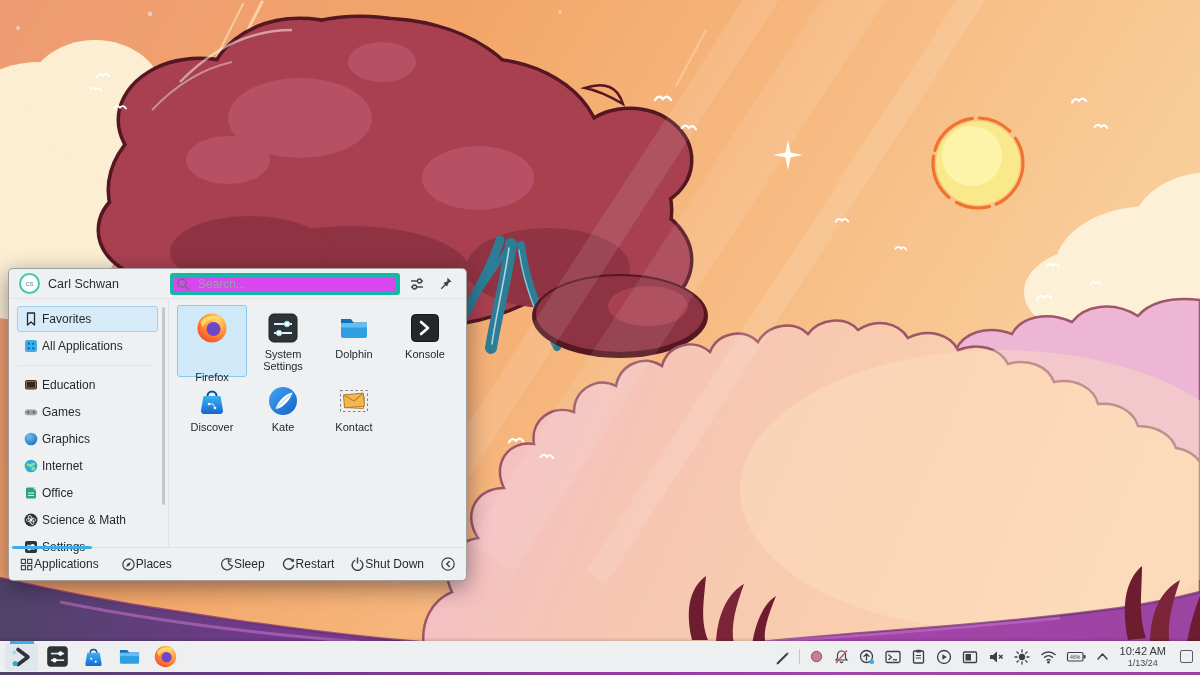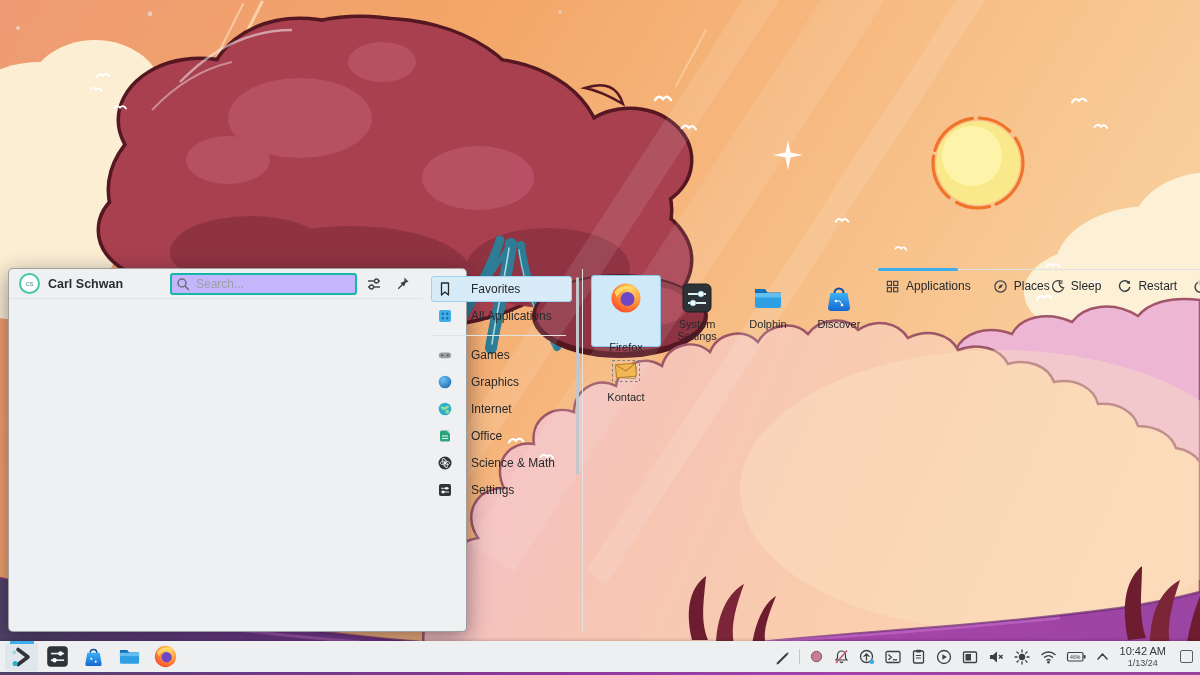--- a/index.html
+++ b/index.html
@@ -2,53 +2,53 @@
 <html><head>
 <meta charset="utf-8">
 <style>
   * { box-sizing: border-box; margin: 0; padding: 0; }
   html,body { width:1200px; height:675px; overflow:hidden; }
   body { font-family:"Liberation Sans", sans-serif; position:relative; background:#f2a263; color:#26292c; }
 
   .wallpaper { position:absolute; inset:0; }
 
   
-  .launcher { position:absolute; left:8px; top:268px; width:459px; height:364px;
+  .launcher { position:absolute; left:8px; top:268px; width:459px; height:313px;
     background:#eff0f1; border:1px solid rgba(60,60,60,.45); border-radius:5px;
-    box-shadow:0 6px 22px rgba(20,10,30,.45); display:flex; font-size:12px; }
+    box-shadow:0 6px 22px rgba(20,10,30,.45); display:flex; flex-direction:column; font-size:12px; }
   .l-header { height:30px; display:flex; align-items:center; padding:0 10px 0 10px; border-bottom:1px solid #e2e4e6; flex:none; }
   .l-header-left { width:151px; display:flex; align-items:center; gap:8px; flex:none; }
   .avatar { width:21px; height:21px; border-radius:50%; border:2px solid #45c8a5; background:#fff;
     display:flex; align-items:center; justify-content:center; font-size:8px; color:#5e9b90; flex:none; }
-  .user-name { font-size:12.5px; color:#2b2e31; white-space:nowrap;font-weight:bold; }
+  .user-name { font-size:12.5px; color:#2b2e31; white-space:nowrap; }
   .search-wrap { flex:1; position:relative; height:22px; }
   .search-wrap svg { position:absolute; left:6px; top:4px; }
-  .search-input { width:100%; height:22px; border:2px solid #14b8a6; border-radius:3px; background:#c4b5fd;
+  .search-input { width:100%; height:22px; border:4px solid #14b8a6; border-radius:3px; background:#d946ef;
     padding:0 4px 0 24px; font-size:12px; font-family:"Liberation Sans",sans-serif; color:#26292c; outline:none; }
   .search-input::placeholder { color:#9aa0a5; }
   .hdr-icon { width:22px; height:22px; display:flex; align-items:center; justify-content:center; margin-left:6px; flex:none; }
 
   .l-body { flex:1; display:flex; min-height:0; }
   .sidebar { width:160px; flex:none; border-right:1px solid #dfe1e3; padding-top:6px; position:relative; }
-  .side-item { height:26px; display:flex; align-items:center; gap:18px; margin:1px 10px 1px 8px; padding:0 5px;
+  .side-item { height:26px; display:flex; align-items:center; gap:3px; margin:1px 10px 1px 8px; padding:0 5px;
     border-radius:3px; border:1px solid transparent; white-space:nowrap; }
   .side-item.selected { background:#d7ebf8; border-color:#a0d1ef; }
   .side-item svg { flex:none; }
   .side-sep { height:1px; background:#e1e3e5; margin:6px 16px 6px 8px; }
   .side-scroll { position:absolute; right:3px; top:8px; width:3px; height:198px; background:#c3c7cb; border-radius:2px; }
 
   .grid { flex:1; padding:6px 0 0 8px; display:grid; grid-template-columns:repeat(4,71px); grid-auto-rows:73px; align-content:start; }
   .cell { width:70px; height:72px; display:flex; flex-direction:column; align-items:center; border:1px solid transparent; border-radius:3px; }
   .cell.selected { background:#cfe9f8; border-color:#8cc7ec;gap:23px; }
   .cell svg { margin-top:5px; flex:none; }
   .cell-label { margin-top:3px; font-size:11px; line-height:12px; text-align:center; max-width:66px; }
 
   .l-footer { height:33px; flex:none; border-top:1px solid #dfe1e3; display:flex; align-items:center; padding:0 10px; position:relative; }
   .tab-indicator { position:absolute; top:-2px; left:3px; width:80px; height:3px; background:#3daee9; border-radius:2px; }
-  .f-btn { display:flex; align-items:center; gap:6px; font-size:12px; white-space:nowrap; }
+  .f-btn { display:flex; align-items:center; font-size:12px; white-space:nowrap; }
   .f-left { display:flex; align-items:center; gap:22px; }
   .f-right { margin-left:auto; display:flex; align-items:flex-start; gap:16px; }
 
   
   .taskbar { position:absolute; left:0; top:641px; width:1200px; height:31px; background:#edeff1;
     display:flex; align-items:center; padding:0 4px 0 5px; box-shadow:0 -1px 3px rgba(0,0,0,.18); }
   .kickoff-line { position:absolute; top:0; left:10px; width:24px; height:3px; background:#3daee9; }
   .task-left { display:flex; align-items:center; gap:3px; }
   .task-btn { width:33px; height:28px; display:flex; align-items:center; justify-content:center; border-radius:3px; }
   .task-btn.active { background:#e0e7ec; }
@@ -317,20 +317,27 @@
               <circle cx="10.2" cy="5.8" r="1.2"></circle>
               <circle cx="5.8" cy="10.2" r="1.2"></circle>
               <circle cx="10.2" cy="10.2" r="1.2"></circle>
             </g>
           </svg>
         <span>All Applications</span>
       </div>
       <div class="side-sep"></div>
       <div class="side-item">
         <svg width="16" height="16" viewBox="0 0 16 16">
+            <rect x="2.5" y="3.5" width="11" height="8.5" rx="1" fill="#8a6a52" stroke="#4a3426"></rect>
+            <rect x="4" y="5" width="8" height="5.5" fill="#33271e"></rect>
+          </svg>
+        <span>Education</span>
+      </div>
+      <div class="side-item">
+        <svg width="16" height="16" viewBox="0 0 16 16">
             <rect x="1.8" y="5.4" width="12.4" height="5.8" rx="2.9" fill="#9aa0a6"></rect>
             <circle cx="5.2" cy="8.3" r="1.1" fill="#50565c"></circle>
             <circle cx="10.8" cy="8.3" r="1.1" fill="#50565c"></circle>
           </svg>
         <span>Games</span>
       </div>
       <div class="side-item">
         <svg width="16" height="16" viewBox="0 0 16 16">
             <defs>
               <radialGradient id="sph1" cx="0.35" cy="0.3" r="0.9">
@@ -408,20 +415,27 @@
         </svg>
         <div class="cell-label">System Settings</div>
       </div>
       <div class="cell">
         <svg width="34" height="34" viewBox="0 0 34 34">
           <path d="M4 8 h10 l2.5 3.5 H30 v2 H4 Z" fill="#1272b5"></path>
           <rect x="4" y="12" width="26" height="15" rx="2" fill="#2e9fe3"></rect>
           <rect x="4" y="12" width="26" height="4.5" fill="#64bff0"></rect>
         </svg>
         <div class="cell-label">Dolphin</div>
+      </div>
+      <div class="cell">
+        <svg width="34" height="34" viewBox="0 0 34 34">
+          <rect x="3.5" y="3.5" width="27" height="27" rx="4" fill="#24282c" stroke="#14171a"></rect>
+          <path d="M13 11 l7 6 -7 6" stroke="#fff" stroke-width="2.6" fill="none" stroke-linecap="round" stroke-linejoin="round"></path>
+        </svg>
+        <div class="cell-label">Konsole</div>
       </div>
       <div class="cell">
         <svg width="34" height="34" viewBox="0 0 34 34">
           <defs>
               <linearGradient id="dsc1" x1="0" y1="0" x2="0" y2="1">
                 <stop offset="0" stop-color="#3ab1f7"></stop>
                 <stop offset="1" stop-color="#1767cf"></stop>
               </linearGradient>
             </defs>
           <path d="M8.5 12 h17 l2.5 14.5 a3 3 0 0 1 -3 3.5 H9 a3 3 0 0 1 -3 -3.5 Z" fill="url(#dsc1)"></path>
@@ -429,20 +443,34 @@
           <g stroke="#ffffff" stroke-width="1" opacity="0.85" fill="none">
               <path d="M14 20 L18 20 L20 24"></path>
             </g>
           <circle cx="14" cy="20" r="1.3" fill="#fff"></circle>
             <circle cx="20" cy="24" r="1.3" fill="#fff"></circle>
         </svg>
         <div class="cell-label">Discover</div>
       </div>
       <div class="cell">
         <svg width="34" height="34" viewBox="0 0 34 34">
+          <defs>
+              <linearGradient id="kat1" x1="0" y1="0" x2="1" y2="1">
+                <stop offset="0" stop-color="#43a6f5"></stop>
+                <stop offset="1" stop-color="#1261c4"></stop>
+              </linearGradient>
+            </defs>
+          <circle cx="17" cy="17" r="14" fill="url(#kat1)"></circle>
+          <path d="M9.5 24.5 C13.5 14 22 9 26.5 8.5 C24.5 15 18.5 22.5 11.5 24.8 Z" fill="#ffffff"></path>
+          <path d="M10 24 L24.5 10.5" stroke="#bcd9f2" stroke-width="1.2" fill="none"></path>
+        </svg>
+        <div class="cell-label">Kate</div>
+      </div>
+      <div class="cell">
+        <svg width="34" height="34" viewBox="0 0 34 34">
           <g transform="rotate(4 17 17)">
               <rect x="8" y="12" width="19" height="12" rx="1" fill="#e8d6ae" stroke="#a8894e"></rect>
             </g>
           <g transform="rotate(-5 17 17)">
             <rect x="7" y="10" width="20" height="13" rx="1" fill="#f2b653" stroke="#b77c2a"></rect>
             <path d="M7 10 l10 7 10 -7" stroke="#b77c2a" fill="none"></path>
           </g>
           <rect x="3.5" y="6.5" width="27" height="21" fill="none" stroke="#777f86" stroke-width="1" stroke-dasharray="2.5 2.5"></rect>
         </svg>
         <div class="cell-label">Kontact</div>

